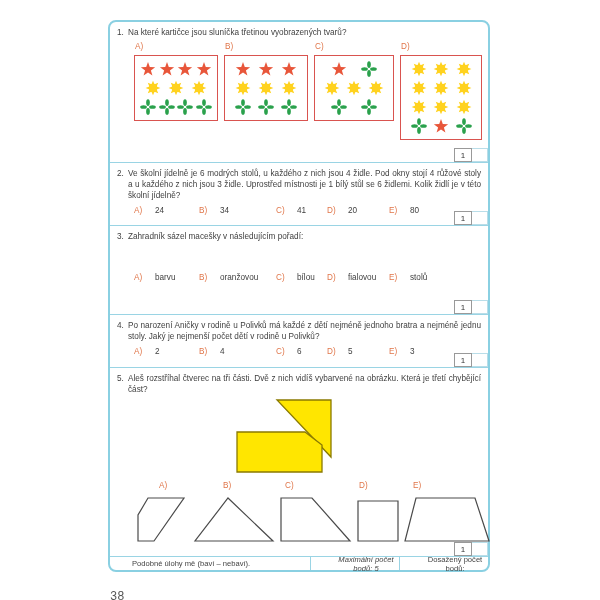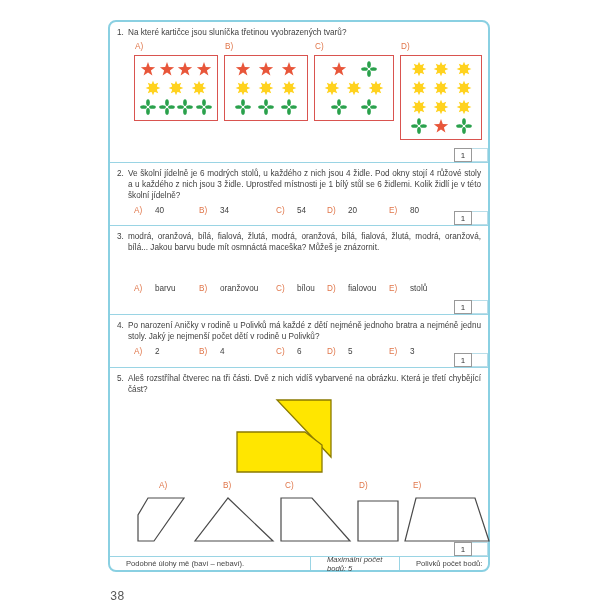--- a/index.html
+++ b/index.html
@@ -66,21 +66,21 @@
   .shape-col .opt-letter{font-size:8.2px;height:12px;}
   .shape-col:nth-child(1) .opt-letter{margin-left:26px;}
   .shape-col:nth-child(2) .opt-letter{margin-left:30px;}
   .shape-col:nth-child(3) .opt-letter{margin-left:6px;}
   .shape-col:nth-child(4) .opt-letter{margin-left:2px;}
   .shape-col:nth-child(5) .opt-letter{margin-left:10px;}
   .shape-col svg polygon{fill:#fff;stroke:var(--shape-outline,#4a4a4a);stroke-width:1.2;}
 
   
   .footer{display:flex;height:13px;font-size:7.6px;color:#444;}
-  .fcell{display:flex;align-items:center;padding-left:16px;box-sizing:border-box;height:13px;}
+  .fcell{display:flex;align-items:center;padding-left:22px;box-sizing:border-box;height:13px;text-align:center;}
   .fcell1{width:200px;}
   .fcell2{width:89px;border-left:1px solid var(--separator,#9ad4e4);font-style:italic;}
   .fcell3{flex:1;border-left:1px solid var(--separator,#9ad4e4);}
 
   .page-number{position:absolute;left:110px;top:590px;font-size:12px;color:#555;font-family:Liberation Mono, monospace;}
 </style>
 </head>
 <body>
 
 <div class="canvas">
@@ -317,50 +317,50 @@
     </div>
 
     <div class="sec sec2">
       <div class="qhead">
         <span class="qnum">2.</span>
         <span class="qtext">Ve školní jídelně je 6 modrých stolů, u každého z nich jsou 4 židle. Pod okny stojí 4 růžové stoly a u každého z nich jsou 3 židle. Uprostřed místnosti je 1 bílý stůl se 6 židlemi. Kolik židlí je v této školní jídelně?</span>
       </div>
       <div class="opts">
           <span class="opt">
             <span class="opt-letter">A)</span>
-            <span class="opt-val">40</span>
+            <span class="opt-val">24</span>
           </span>
           <span class="opt">
             <span class="opt-letter">B)</span>
             <span class="opt-val">34</span>
           </span>
           <span class="opt">
             <span class="opt-letter">C)</span>
-            <span class="opt-val">54</span>
+            <span class="opt-val">41</span>
           </span>
           <span class="opt">
             <span class="opt-letter">D)</span>
             <span class="opt-val">20</span>
           </span>
           <span class="opt">
             <span class="opt-letter">E)</span>
             <span class="opt-val">80</span>
           </span>
         </div>
       <div class="score">
         <span class="pts">1</span>
         <span class="blank"></span>
       </div>
     </div>
 
     <div class="sec sec3">
       <div class="qhead">
         <span class="qnum">3.</span>
         <span class="qtext">
-          <div>modrá, oranžová, bílá, fialová, žlutá, modrá, oranžová, bílá, fialová, žlutá, modrá, oranžová, bílá... Jakou barvu bude mít osmnáctá maceška? Můžeš je znázornit.</div>
+          <div>Zahradník sázel macešky v následujícím pořadí:</div>
         </span>
       </div>
       <div class="spacer"></div>
       <div class="opts">
           <span class="opt">
             <span class="opt-letter">A)</span>
             <span class="opt-val">barvu</span>
           </span>
           <span class="opt">
             <span class="opt-letter">B)</span>
@@ -463,18 +463,18 @@
       </div>
       <div class="score">
         <span class="pts">1</span>
         <span class="blank"></span>
       </div>
     </div>
 
     <div class="footer">
       <div class="fcell fcell1">Podobné úlohy mě (baví – nebaví).</div>
       <div class="fcell fcell2">Maximální počet bodů: 5</div>
-      <div class="fcell fcell3">Polivků počet bodů:</div>
+      <div class="fcell fcell3">Dosažený počet bodů:</div>
     </div>
   </div>
 
   <div class="page-number">38</div>
 </div>
 
 </body></html>

